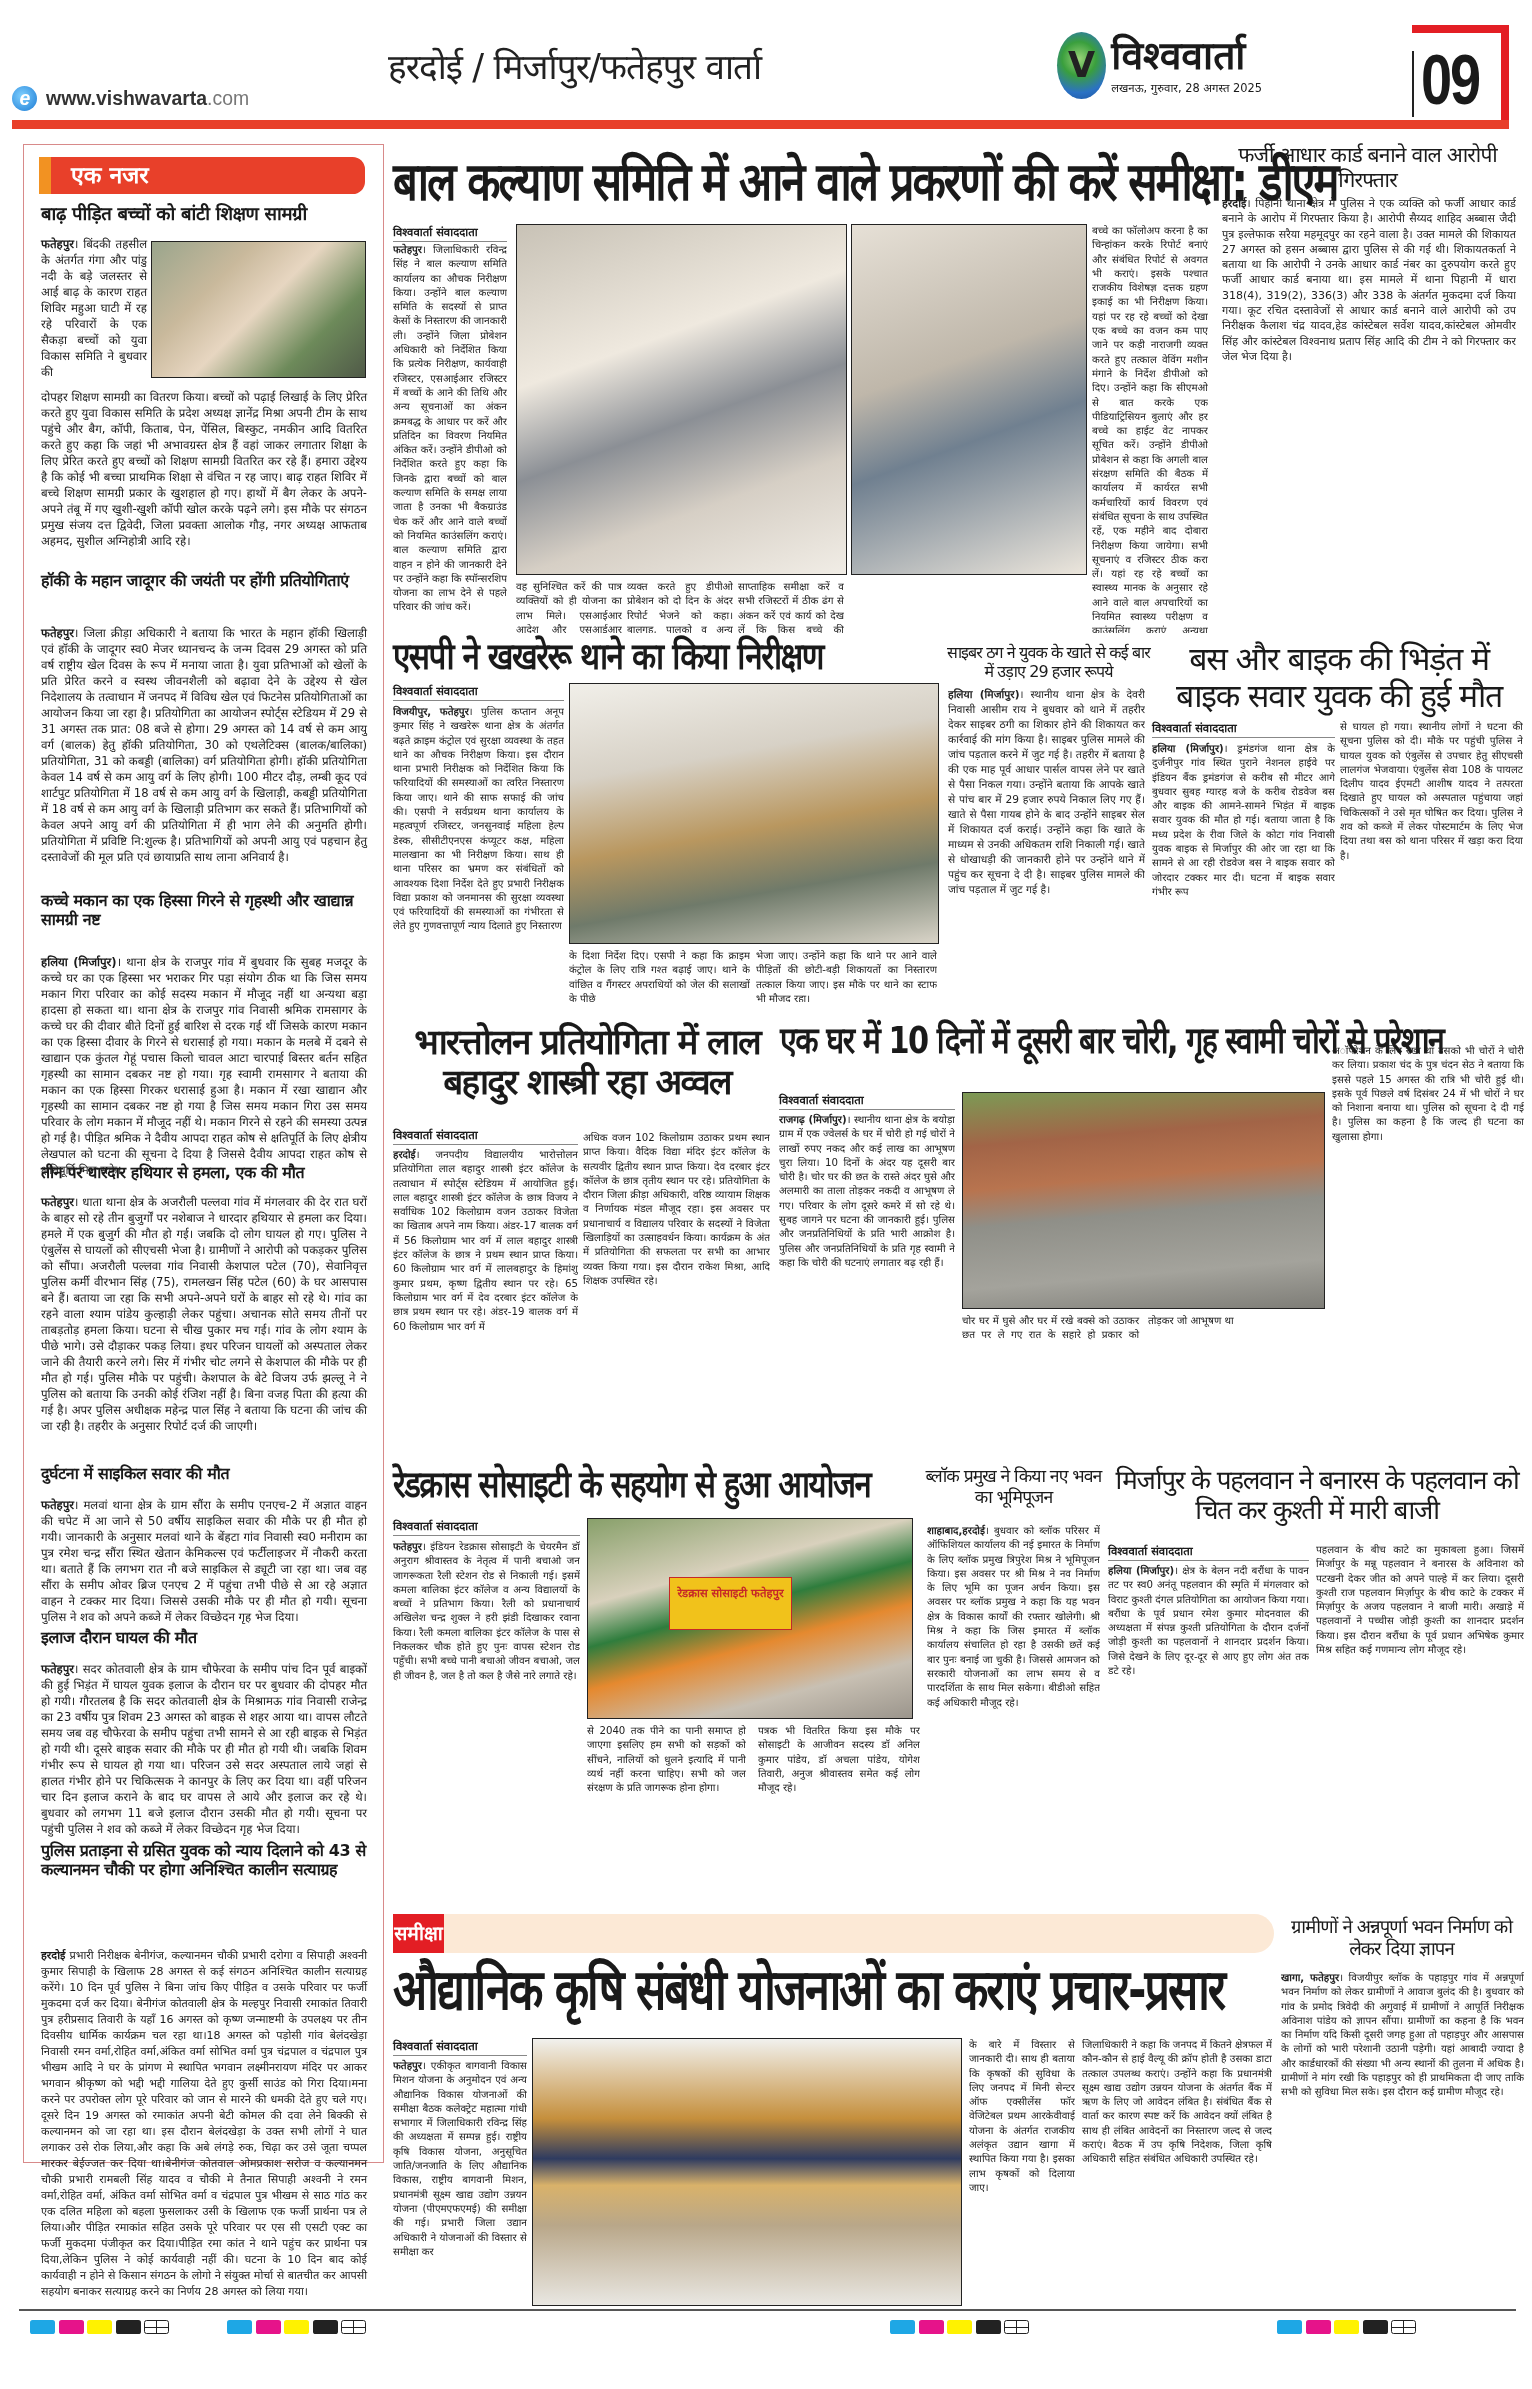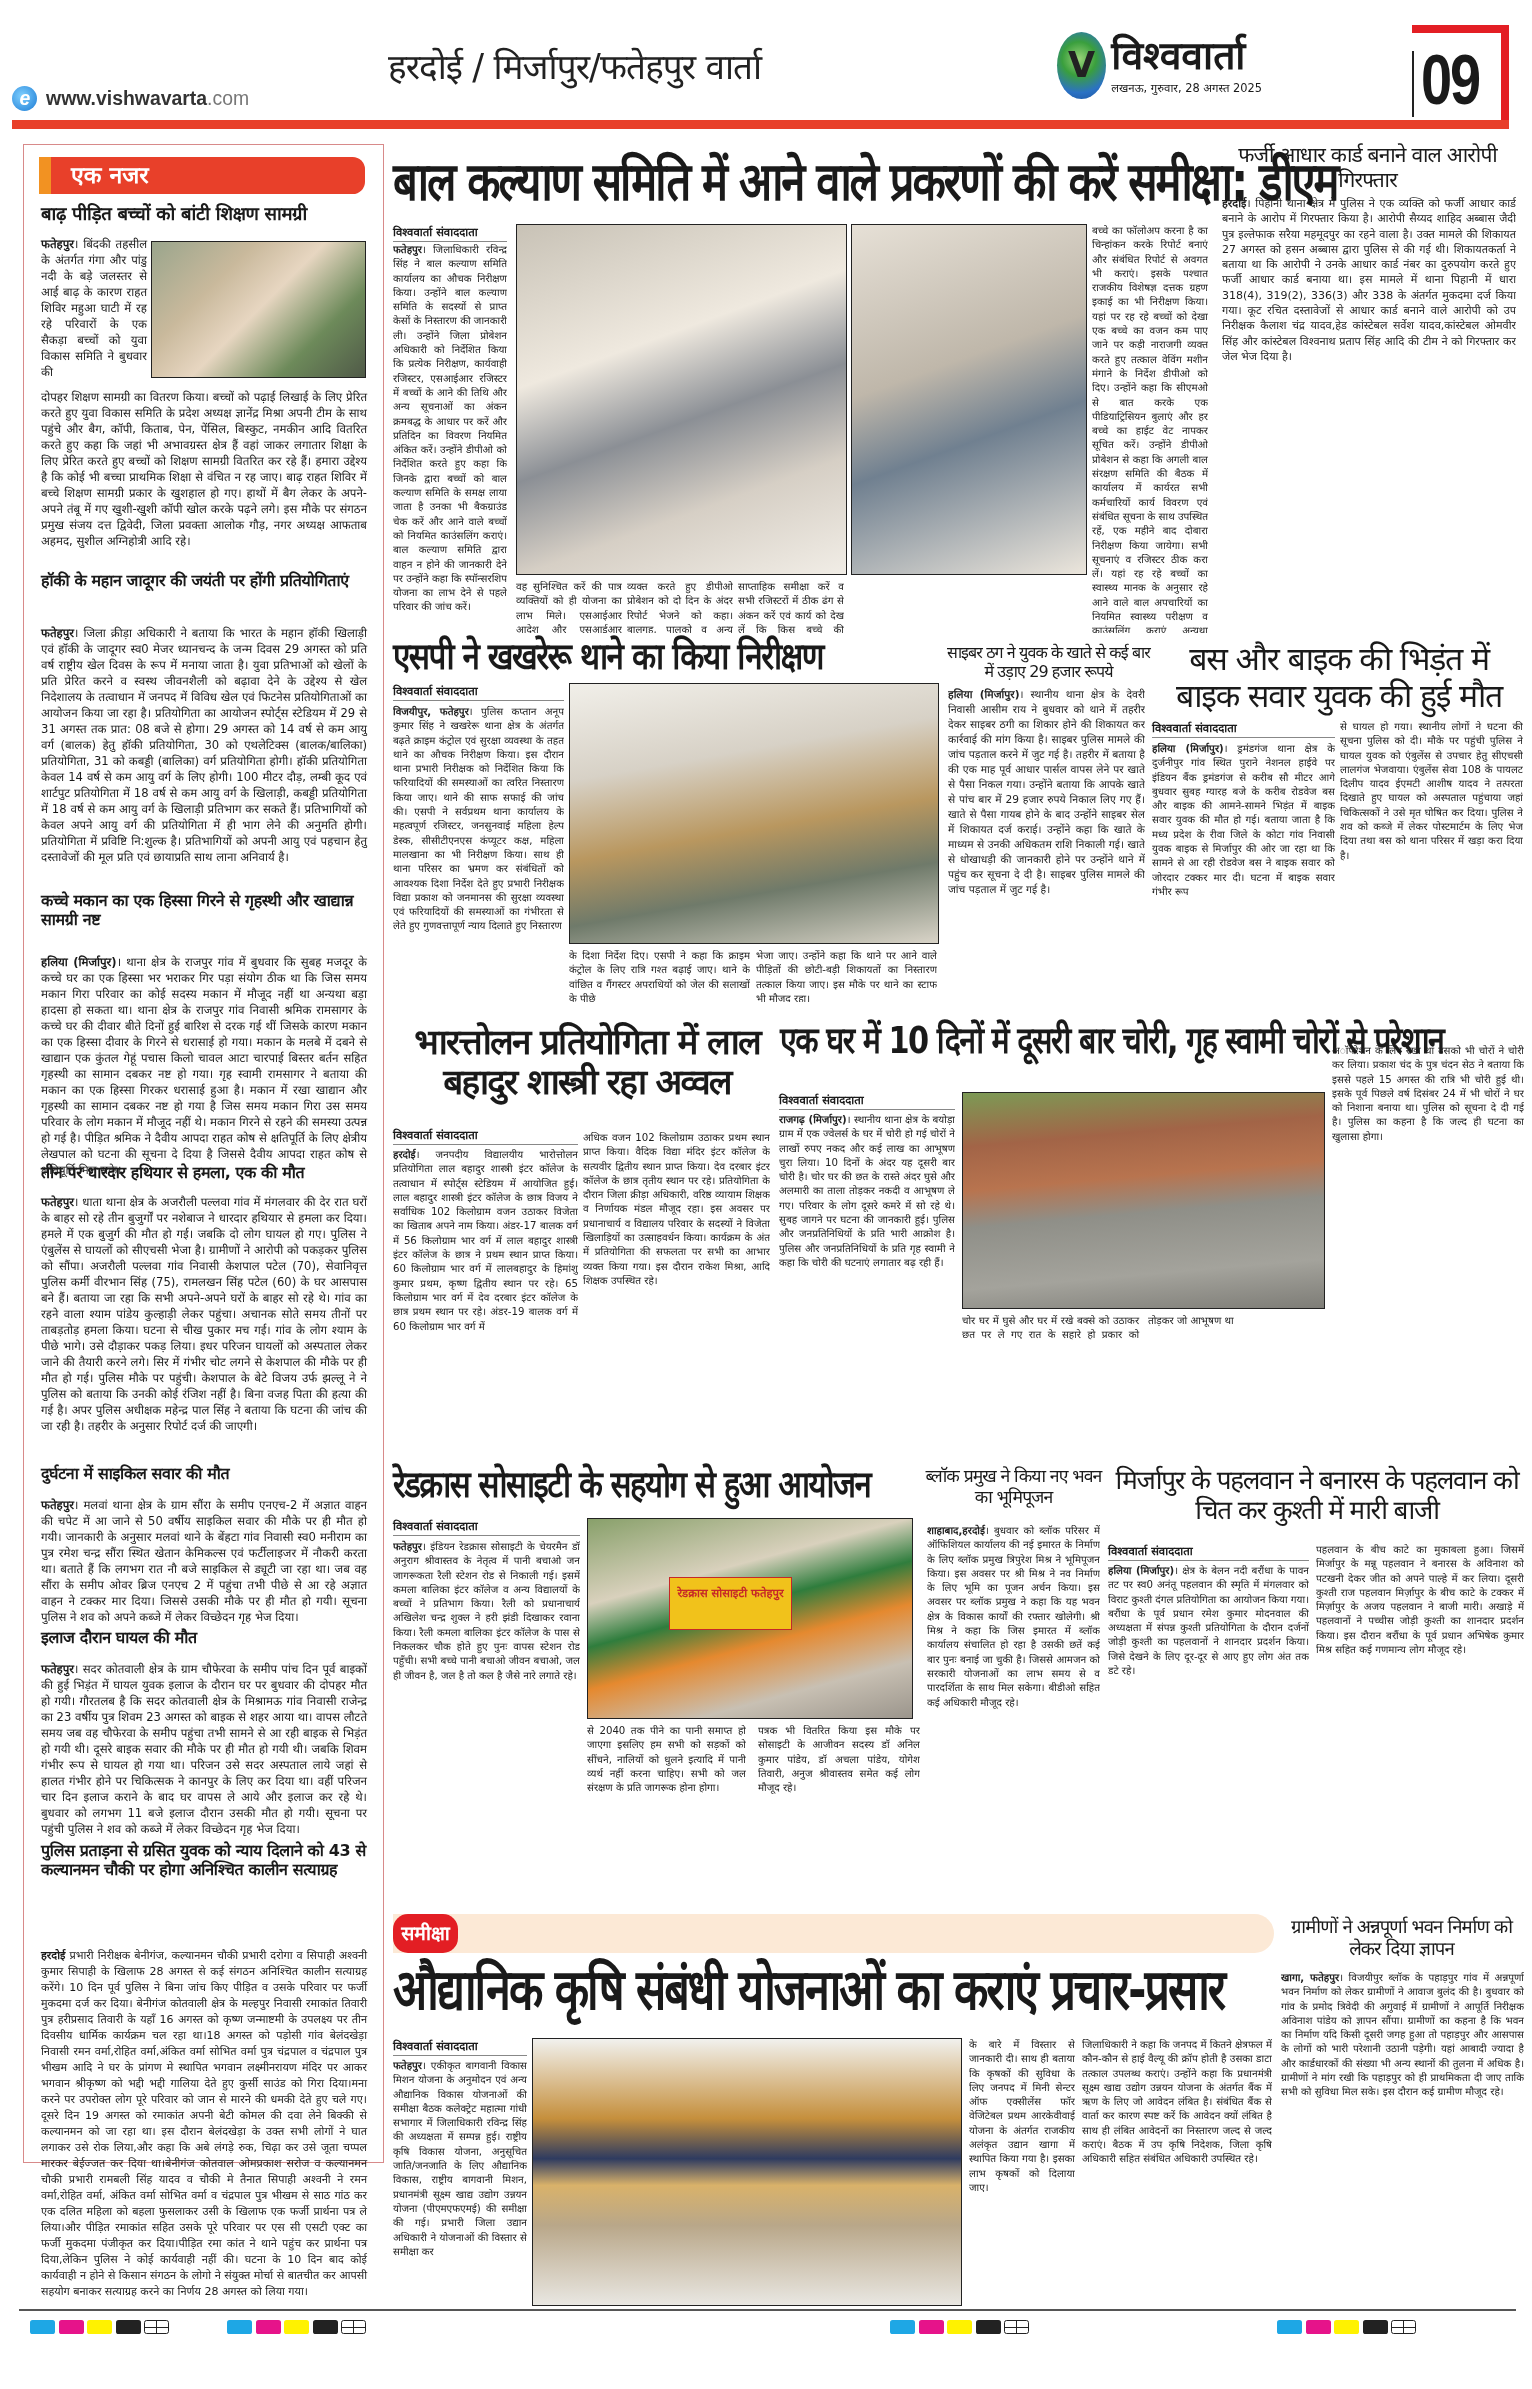--- a/index.html
+++ b/index.html
@@ -30,21 +30,21 @@
 
   
   .h-main { font-weight: bold; font-size: 53px; letter-spacing: -2.6px; line-height: 1; transform-origin: left; white-space: nowrap; }
   .h-med { font-weight: bold; font-size: 37px; letter-spacing: -1.8px; line-height: 1.05; white-space: nowrap; transform-origin: left; }
   .h-sub { font-size: 32px; letter-spacing: -1.3px; line-height: 1.15; text-align: center; }
   .h-small { font-size: 19.4px; letter-spacing: -0.9px; line-height: 1.2; text-align: center; }
   .byline { font-weight: bold; font-size: 11.4px; border-bottom: 1.8px solid #888; padding-bottom: 1.8px; }
   .col { font-size: 10.2px; line-height: 14.3px; text-align: justify; overflow: hidden; color: #222; }
 
   .samiksha { left: 393px; top: 1914px; width: 881px; height: 39px; background: #fce9d6; border-radius: 0 19.4px 19.4px 0; }
-  .samiksha .tag { position: absolute; left: 0; top: 0; width: 65px; height: 39px; background: #e31e24; color: #fff; font-weight: bold; font-size: 19.4px; text-align: center; line-height: 39px; border-radius: 15px; }
+  .samiksha .tag { position: absolute; left: 0; top: 0; width: 51px; height: 39px; background: #e31e24; color: #fff; font-weight: bold; font-size: 19.4px; text-align: center; line-height: 39px; }
   .samiksha .txt { position: absolute; left: 74px; top: 0; font-size: 19.4px; line-height: 39px; letter-spacing: -0.9px; }
 
   .footrule { left: 19.4px; top: 2309px; width: 1497px; height: 1.8px; background: #555; }
   .cmyk { display: flex; gap: 3.5px; }
   .cmyk div { width: 25px; height: 14px; border-radius: 2.6px; }
   .regmark { width: 25px; height: 14px; border: 0.9px solid #222; border-radius: 2.6px; position: relative; }
   .regmark::before { content: ""; position: absolute; left: 11.4px; top: 0; width: 0.9px; height: 12.3px; background: #222; }
   .regmark::after { content: ""; position: absolute; left: 0; top: 6.2px; width: 23px; height: 0.9px; background: #222; }
 </style>
 </head>

